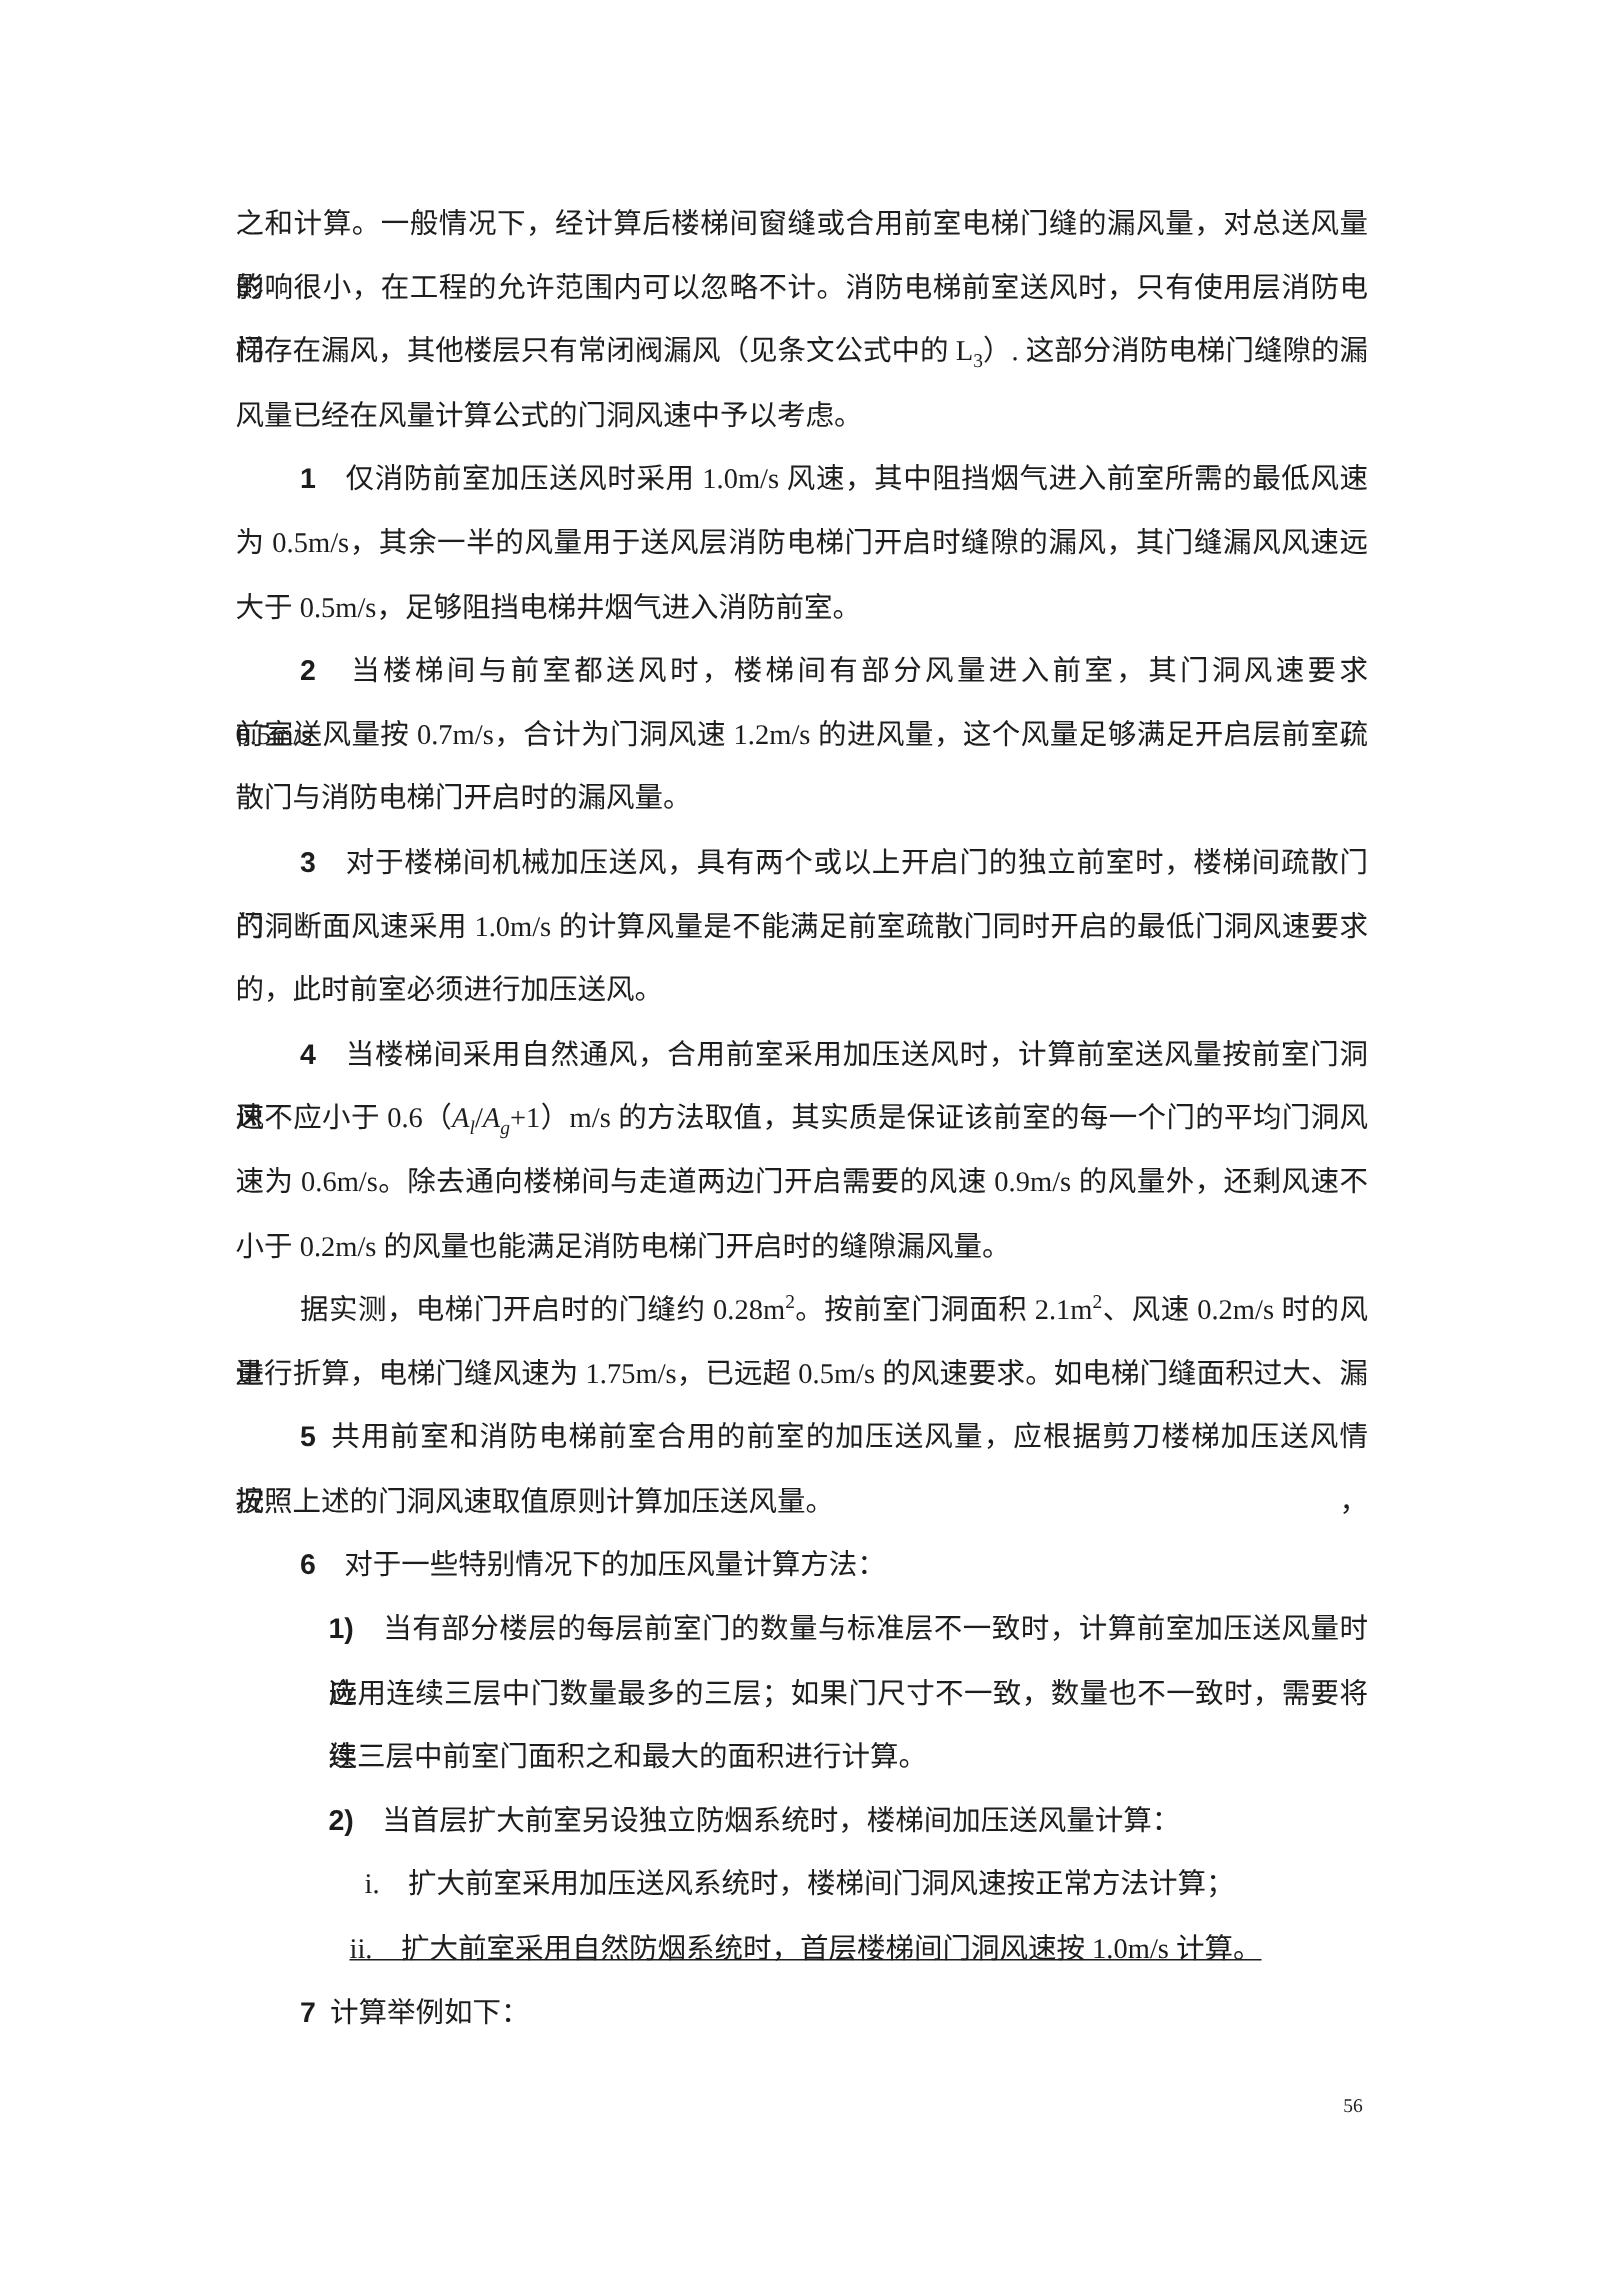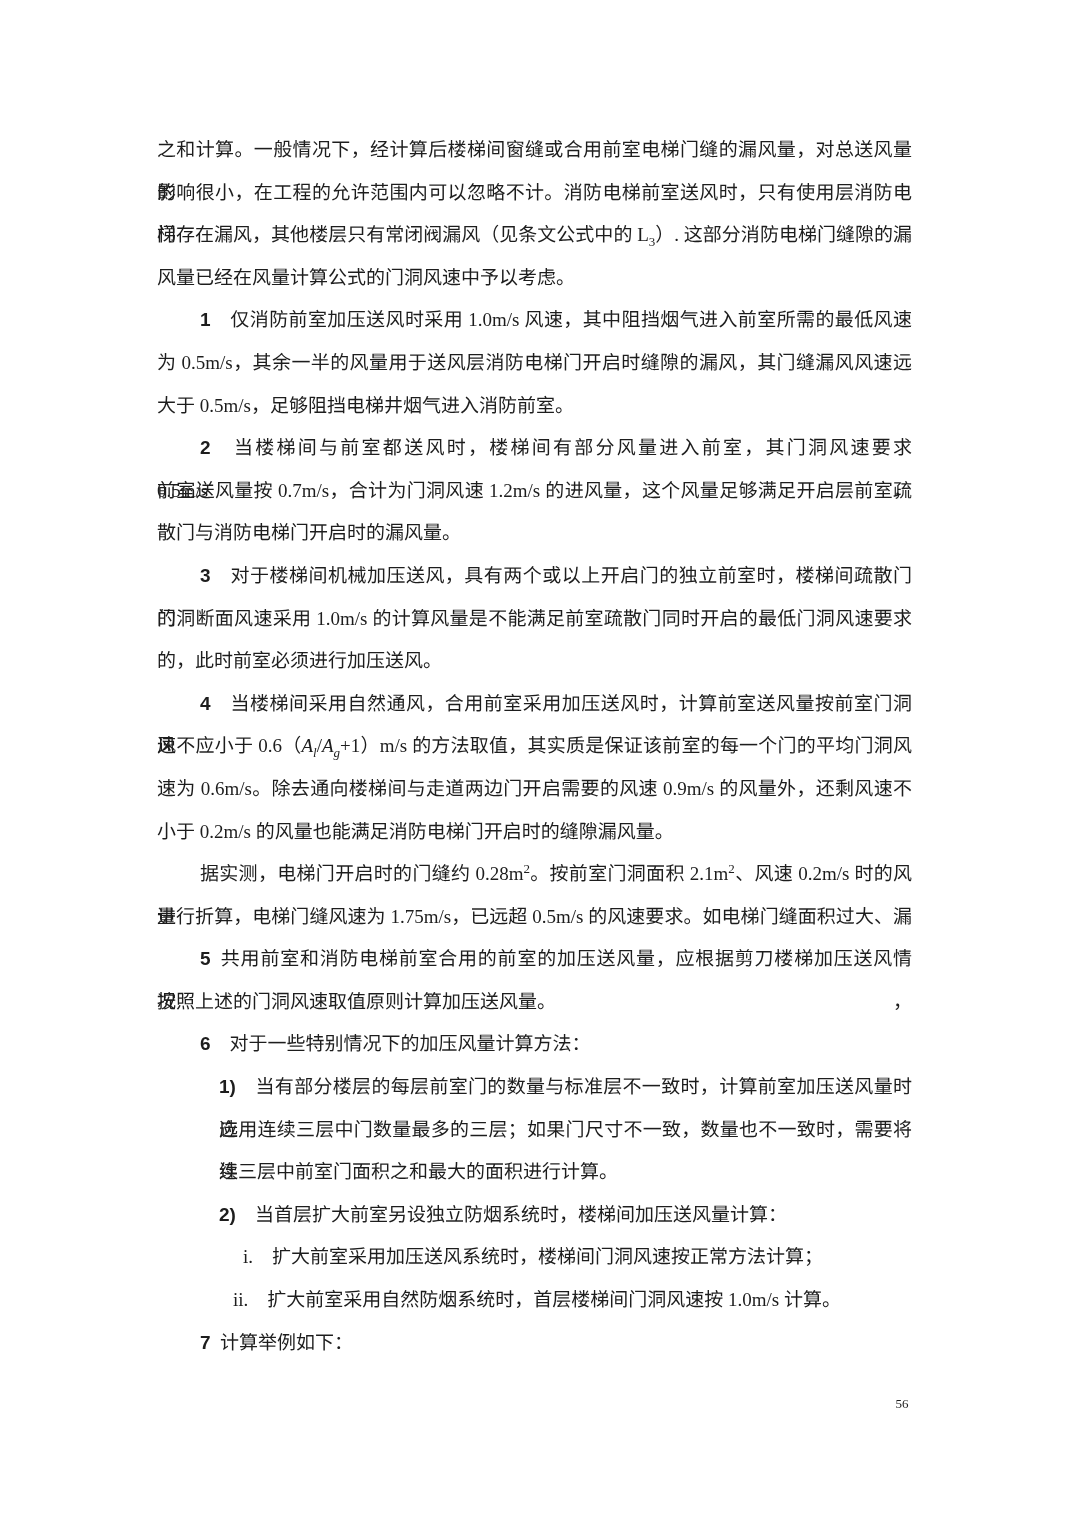--- a/index.html
+++ b/index.html
@@ -28,21 +28,21 @@
   .line.last{
     text-align:left;
     text-align-last:left;
   }
   
   .p-indent2 .line.first{text-indent:43px;}
   
   .p-sub{padding-left:62px;}
   
   .p-romani{padding-left:86px;}
-  .p-romanii{padding-left:76px;}
+  .p-romanii{padding-left:76px;text-decoration:underline;}
   .b{font-weight:bold;font-family:"Liberation Sans","DejaVu Sans",sans-serif;}
   .i{font-style:italic;}
   .sub{vertical-align:sub;font-size:13px;line-height:0;}
   .sup{vertical-align:super;font-size:13px;line-height:0;}
   .page-number{
     position:absolute;
     left:880px;top:1392px;
     width:44px;
     text-align:center;
     font-size:13px;

